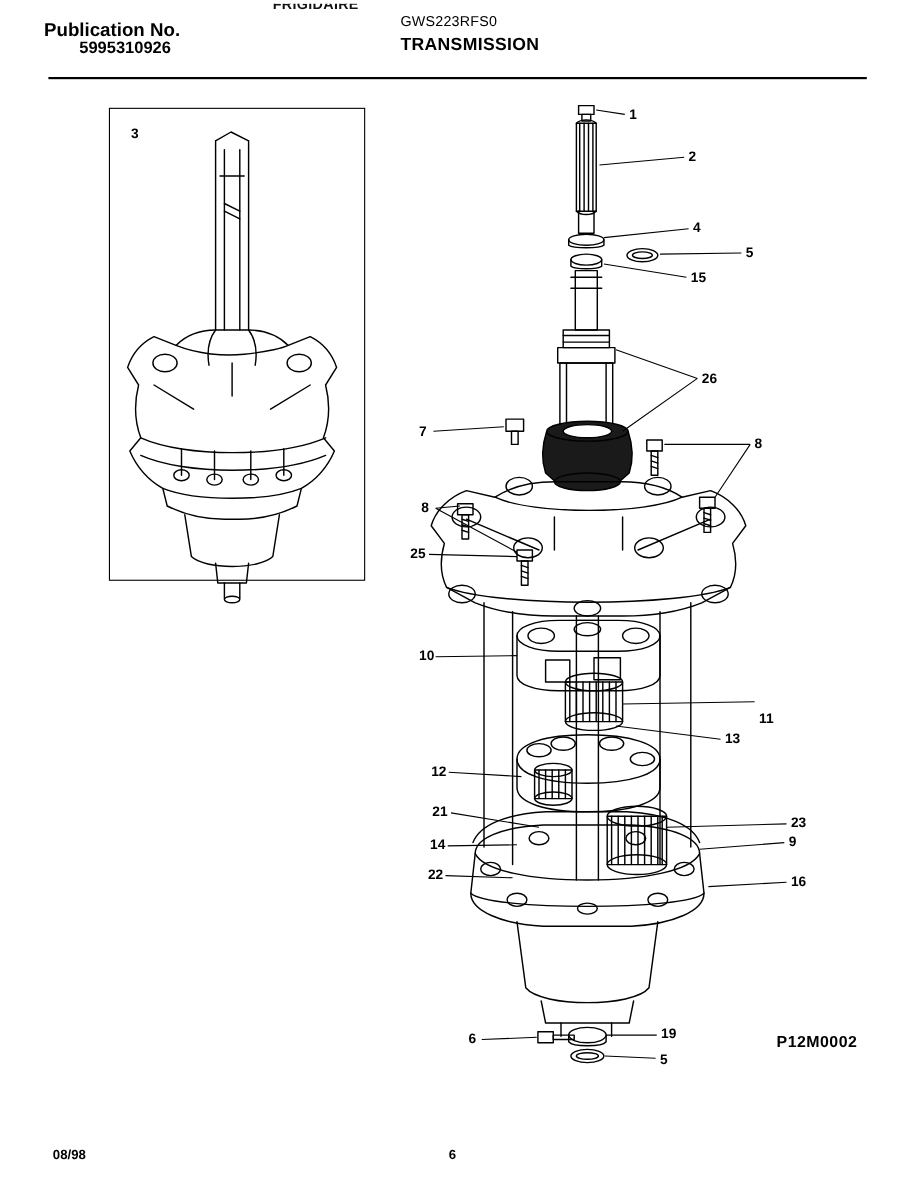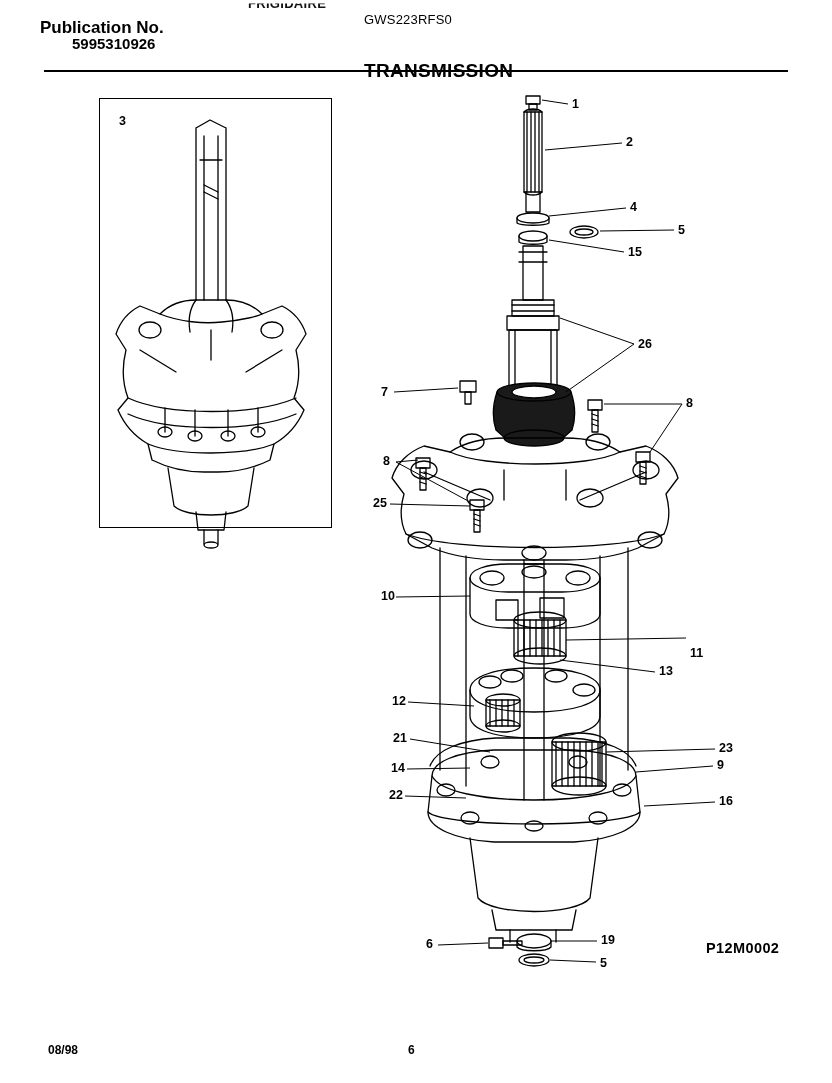--- a/index.html
+++ b/index.html
@@ -53,22 +53,22 @@
     position: absolute;
     left: 364px;
     top: 12px;
     font-size: 13px;
     font-weight: normal;
     letter-spacing: 0.2px;
   }
   .hdr-section {
     position: absolute;
     left: 364px;
-    top: 60px;
-    font-size: 19px;
+    top: 32px;
+    font-size: 16px;
     font-weight: bold;
     letter-spacing: 0.3px;
   }
   .hdr-rule {
     position: absolute;
     left: 44px;
     top: 70px;
     width: 744px;
     height: 0;
     border-top: 2px solid #000;

